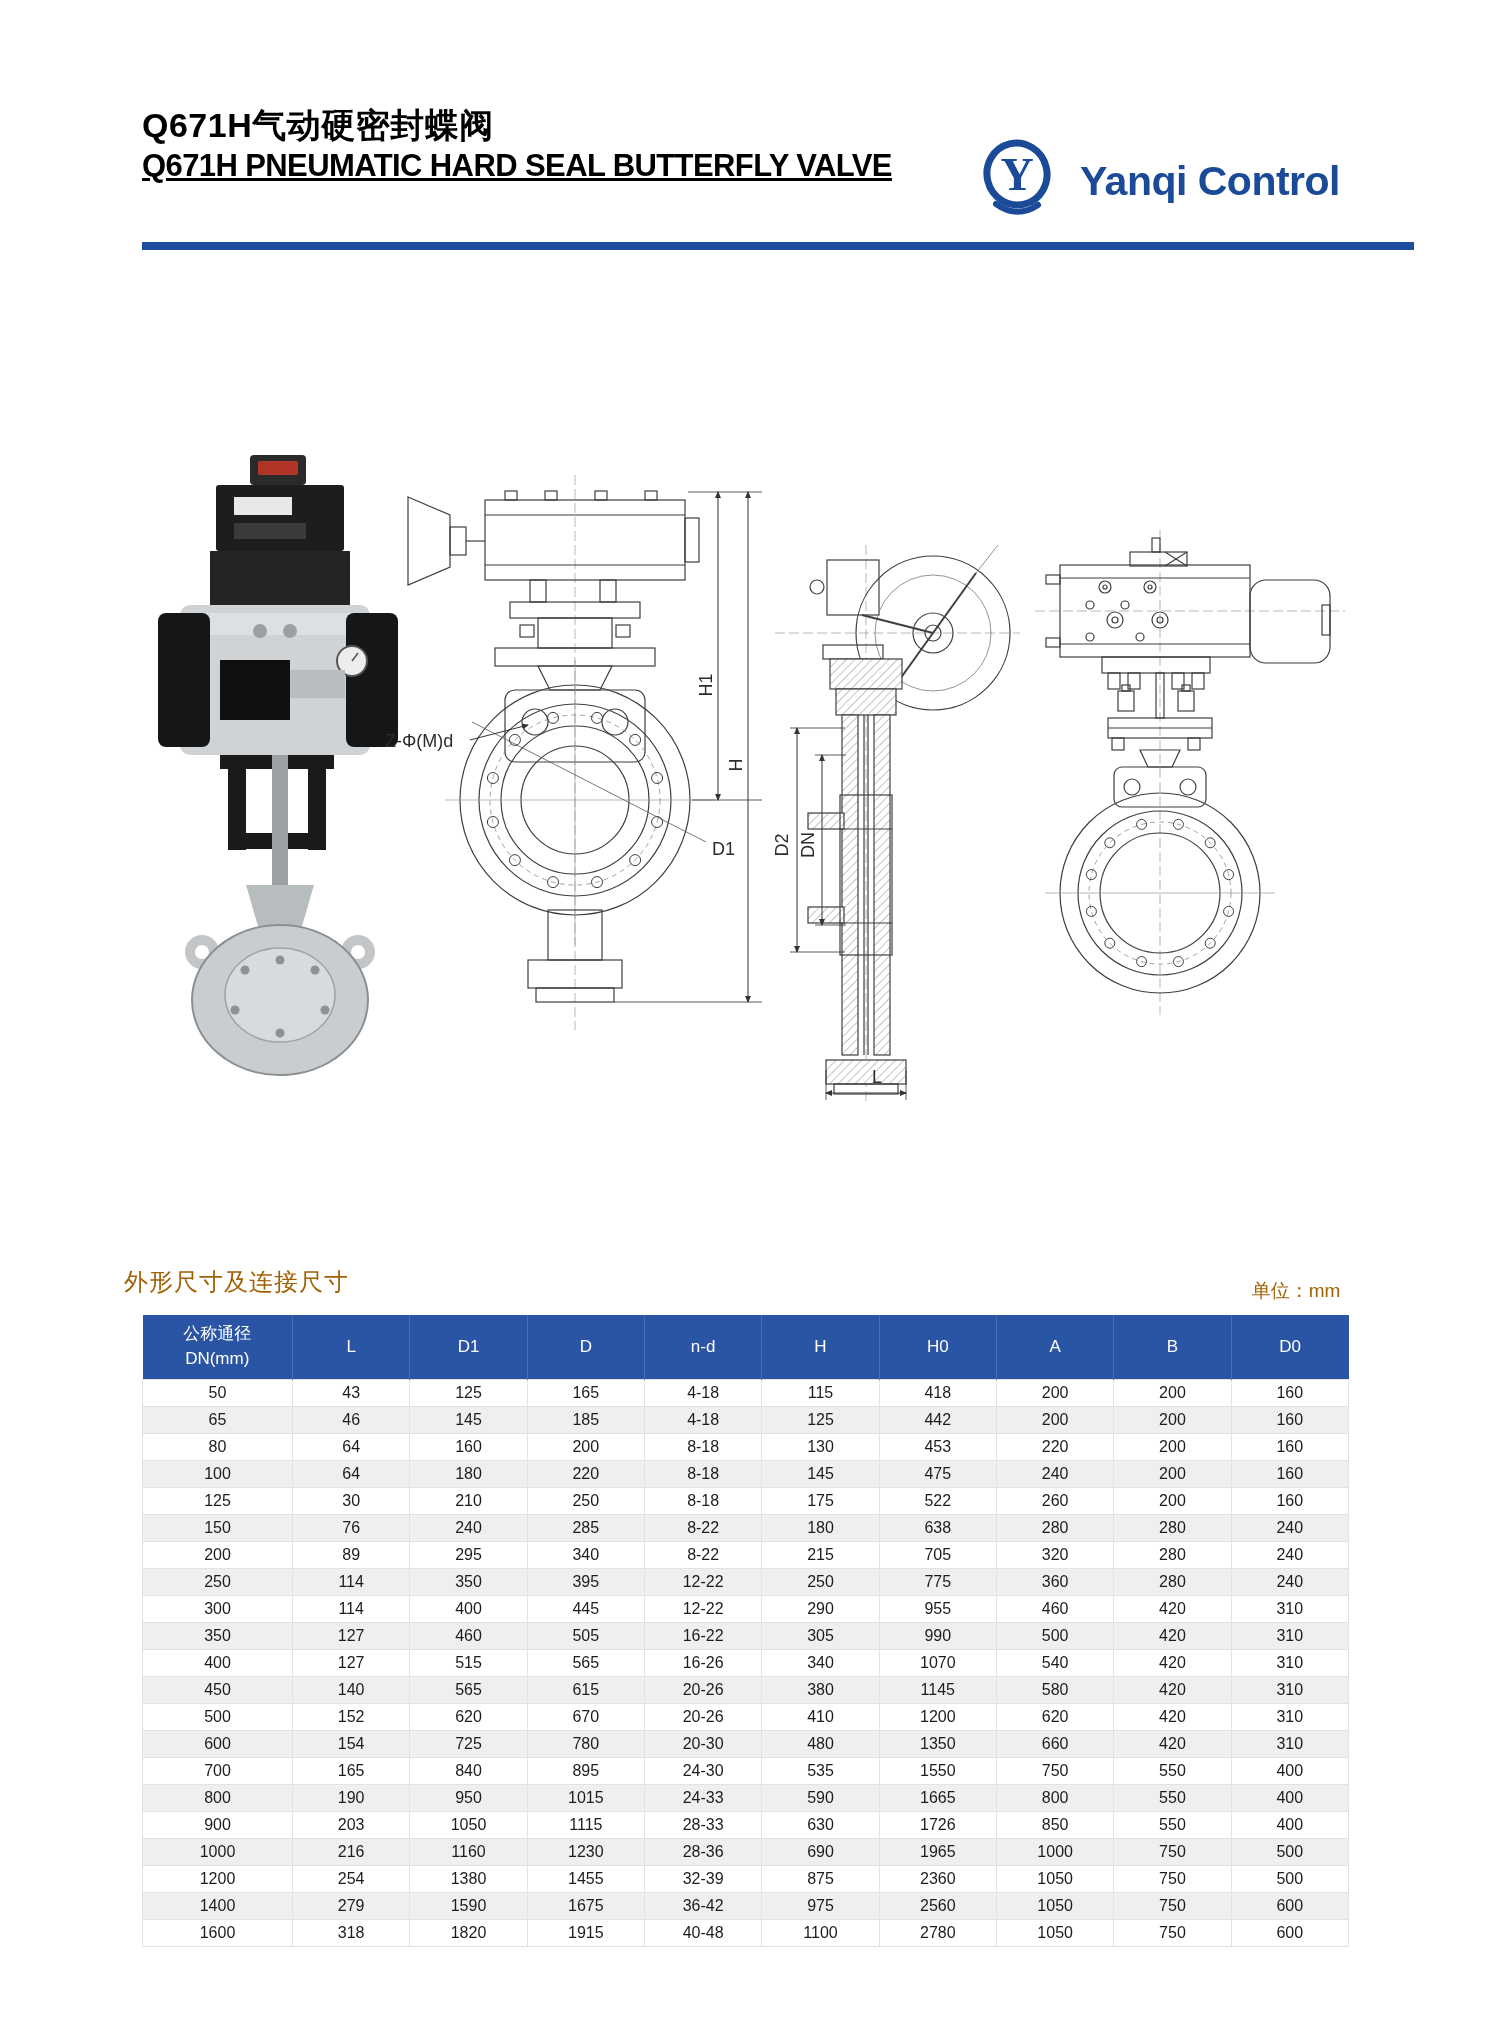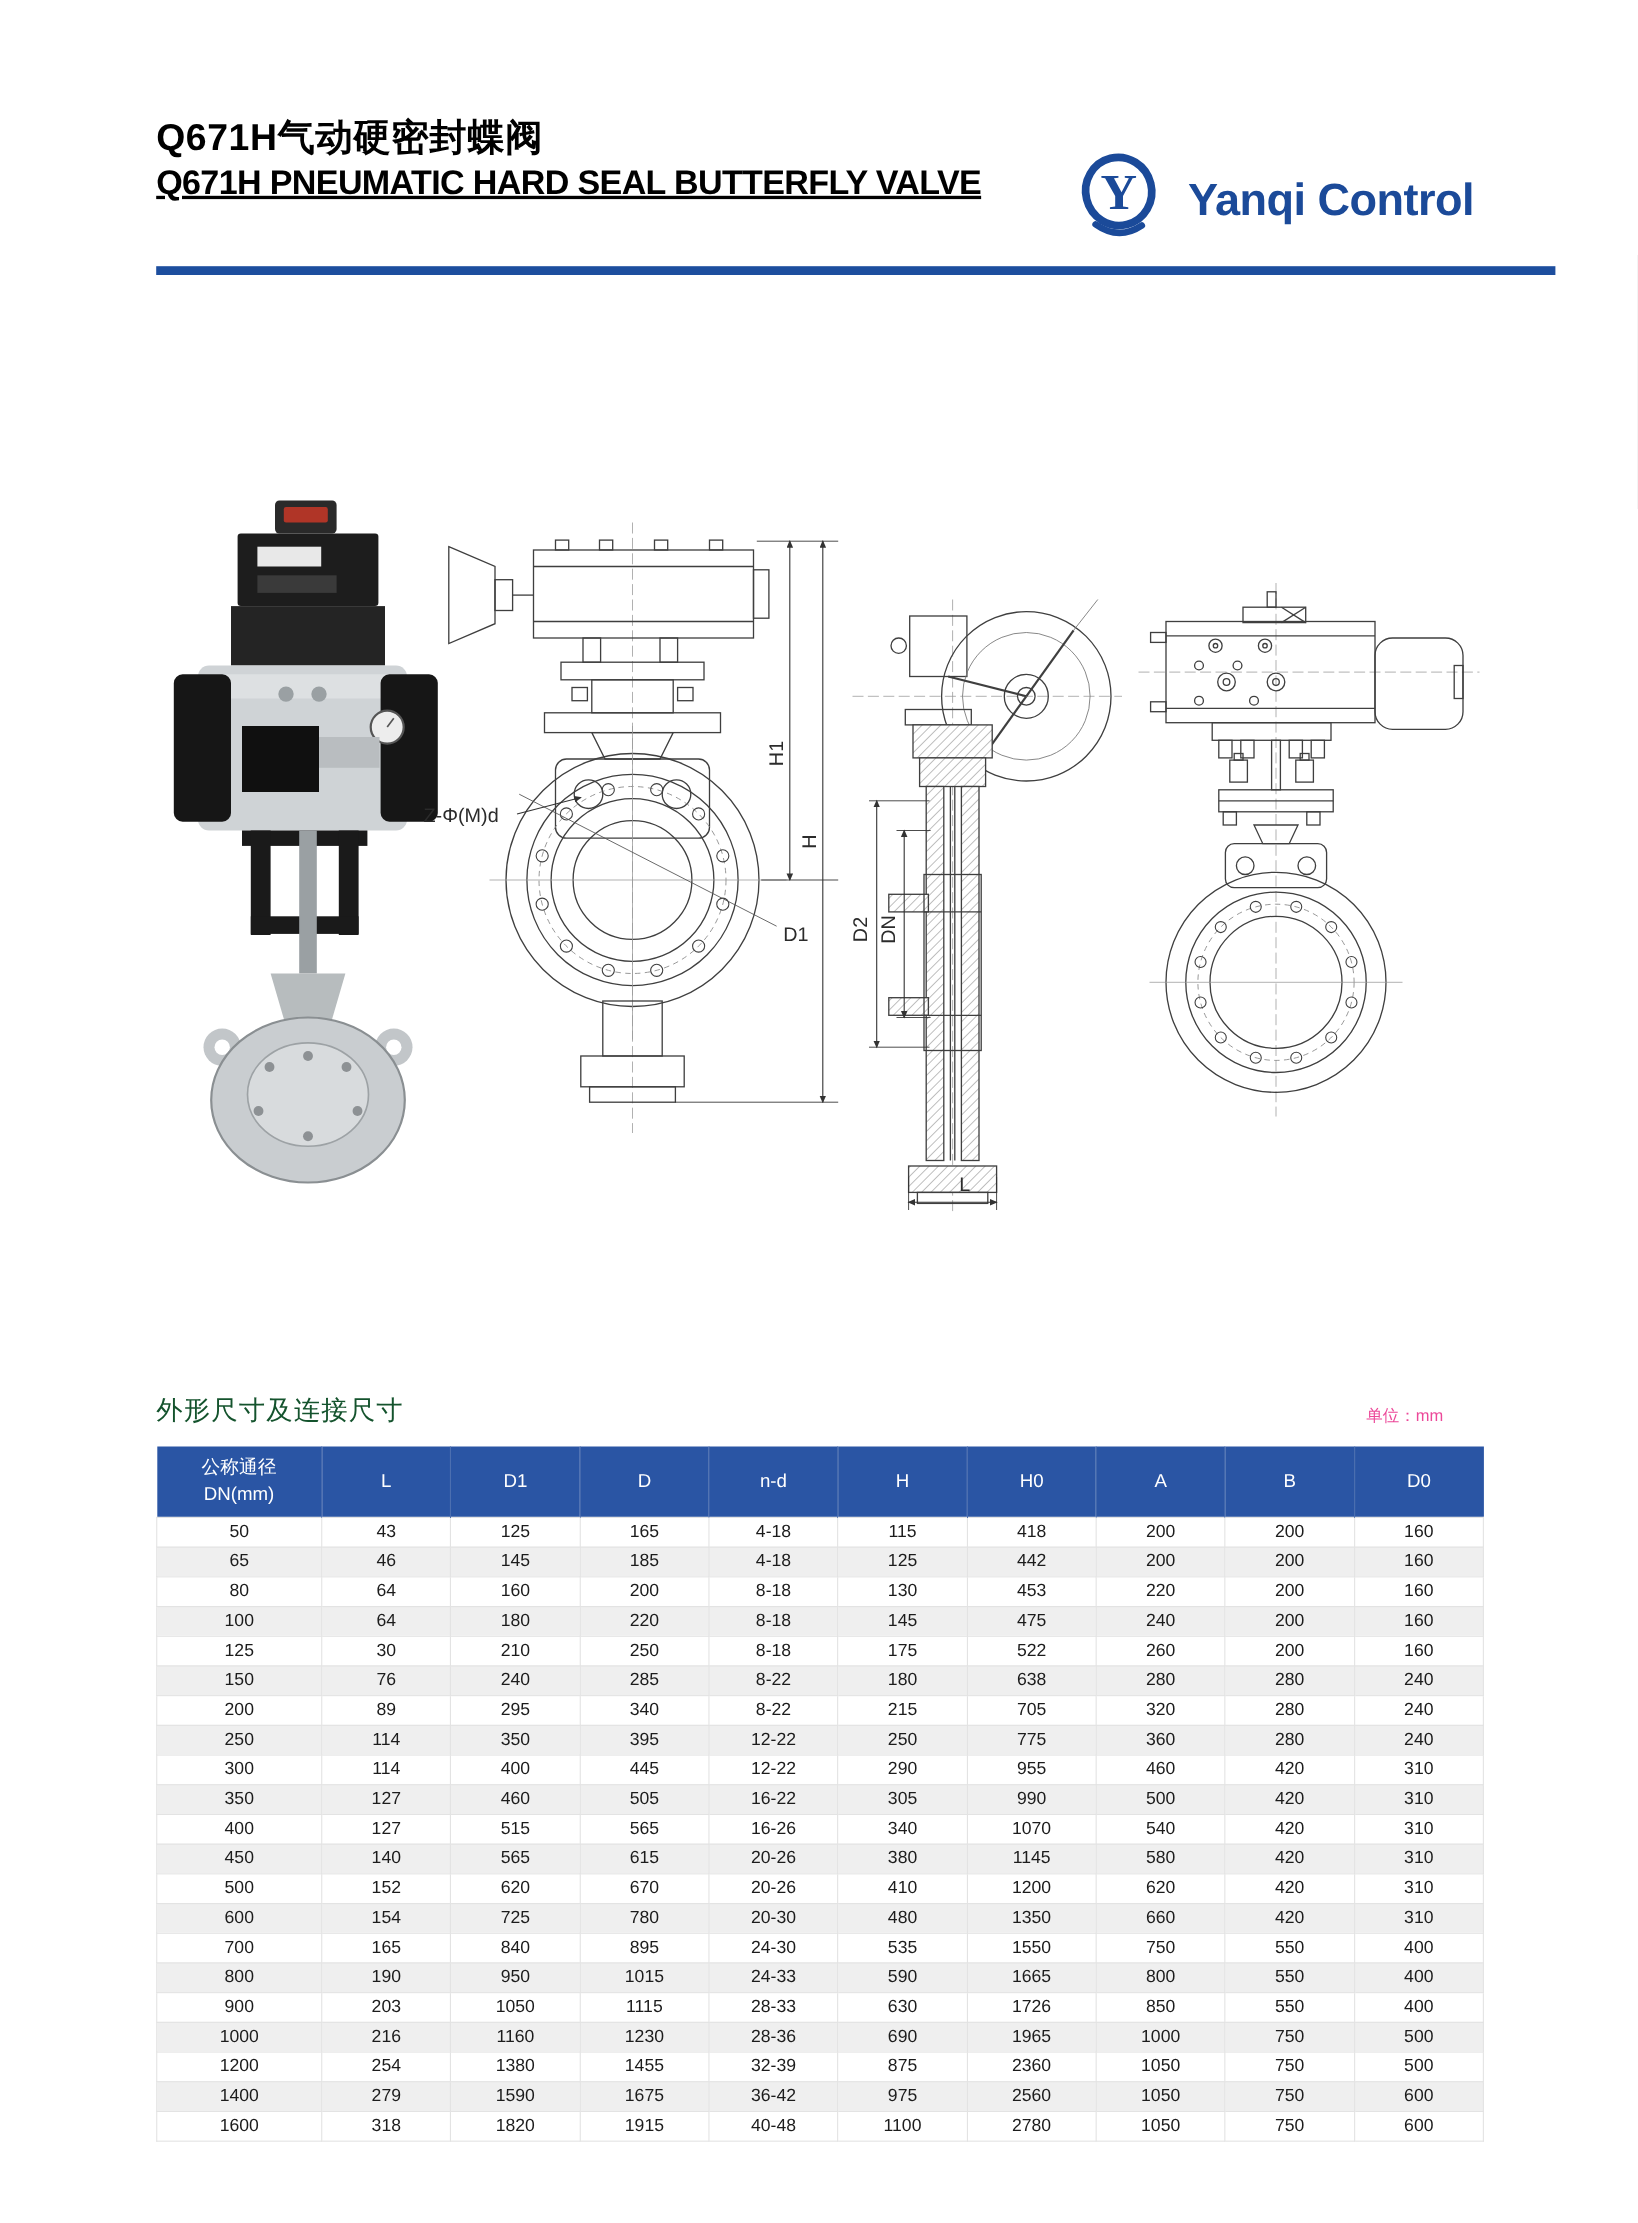--- a/index.html
+++ b/index.html
@@ -13,22 +13,22 @@
   .header-titles { position:absolute; left:142px; top:106px; color:#000000; line-height:1.12; }
   .title-zh { font-size:34px; font-weight:bold; letter-spacing:0.5px; }
   .title-en { font-size:31px; font-weight:bold; letter-spacing:-0.6px; margin-top:5px; white-space:nowrap;text-decoration:underline; }
   .logo { position:absolute; left:978px; top:136px; display:flex; align-items:center; gap:24px; color:#1b4a99; }
   .logo-text { font-size:41px; font-weight:bold; letter-spacing:-0.5px; white-space:nowrap; }
   .divider { position:absolute; left:142px; top:242px; width:1272px; height:8px; background:#1d4e9e; }
   
   .drawings { position:absolute; left:140px; top:415px; width:1220px; height:700px; }
   .drawings svg { display:block; }
   
-  .table-title { position:absolute; left:142px; top:1266px; font-size:24px; color:#14532d; letter-spacing:1px; }
-  .unit-note { position:absolute; left:1242px; top:1278px; width:108px; text-align:left; font-size:15px; color:#ec4899; }
+  .table-title { position:absolute; left:124px; top:1266px; font-size:24px; color:#a16207; letter-spacing:1px; }
+  .unit-note { position:absolute; left:1242px; top:1278px; width:108px; text-align:center; font-size:19px; color:#a16207; }
   .dim-table { position:absolute; left:142px; top:1315px; width:1207px; border-collapse:collapse; table-layout:fixed; }
   .dim-table th {
     background:#2a55a4; color:#ffffff; font-weight:normal; font-size:17px;
     height:64px; border-right:1px solid #4c6fb0; vertical-align:middle; padding:0; text-align:center;
   }
   .dim-table th:last-child { border-right:none; }
   .dim-table th .th-line { display:block; line-height:1.45; }
   .dim-table td {
     height:27px; text-align:center; font-size:16px; color:#1c1c1c;
     border:1px solid #e3e3e3; padding:0; background:#ffffff;

